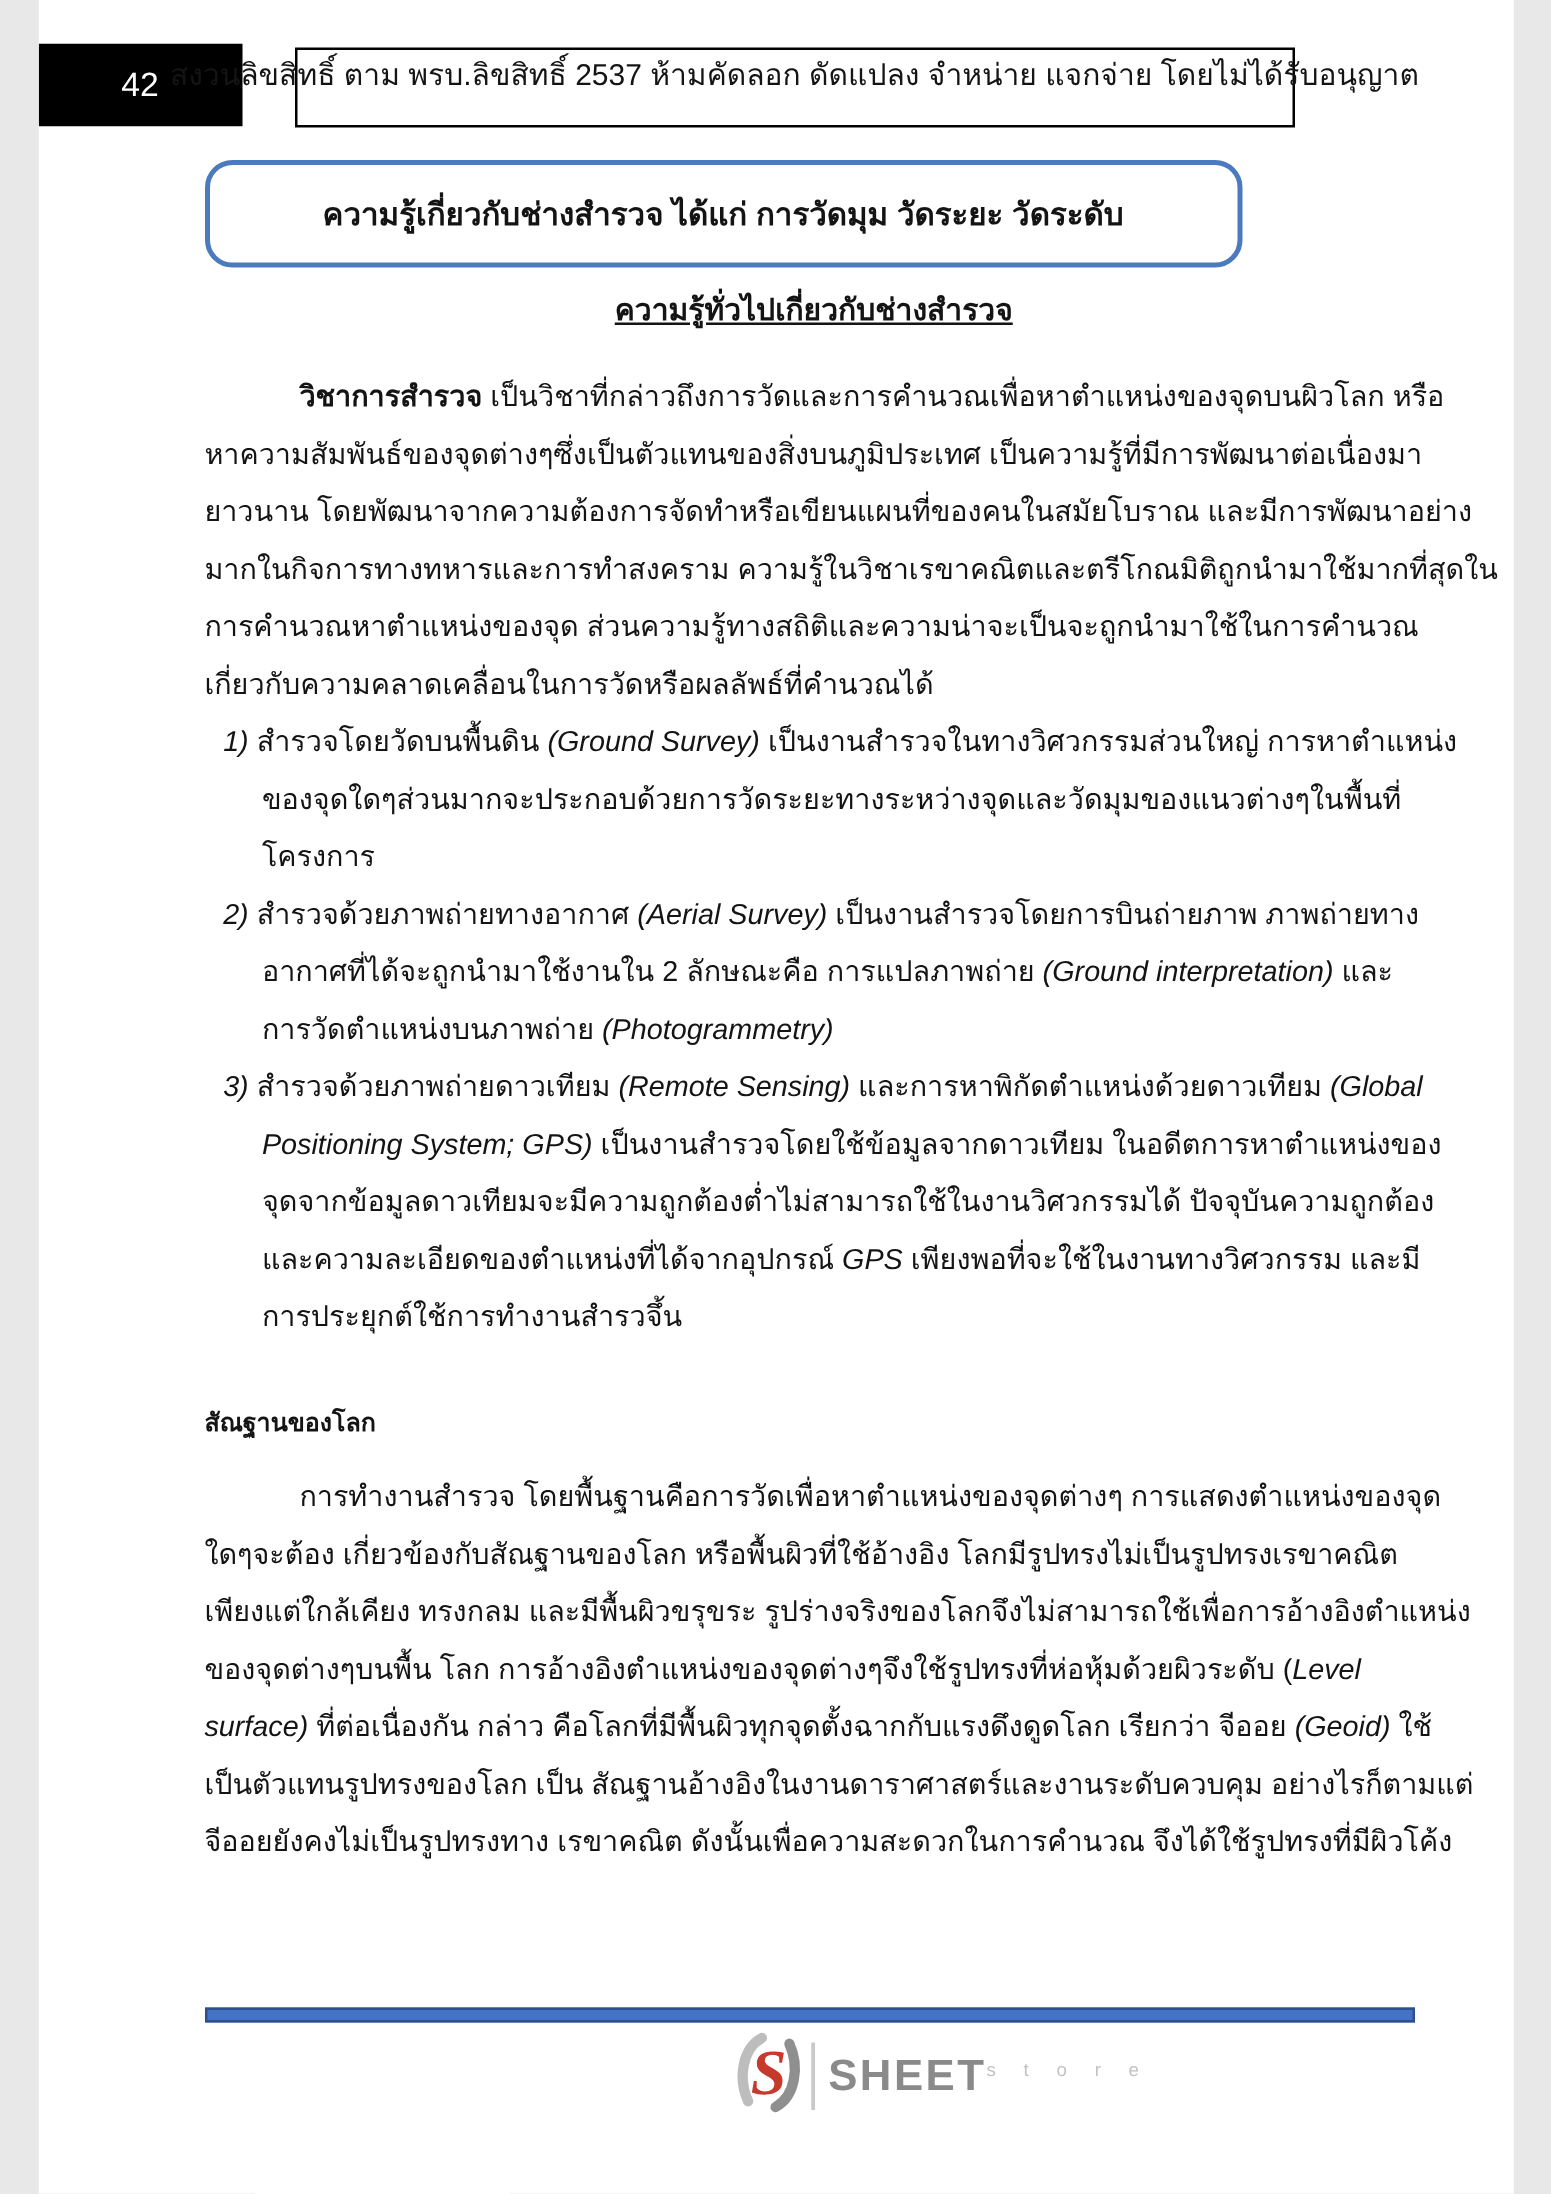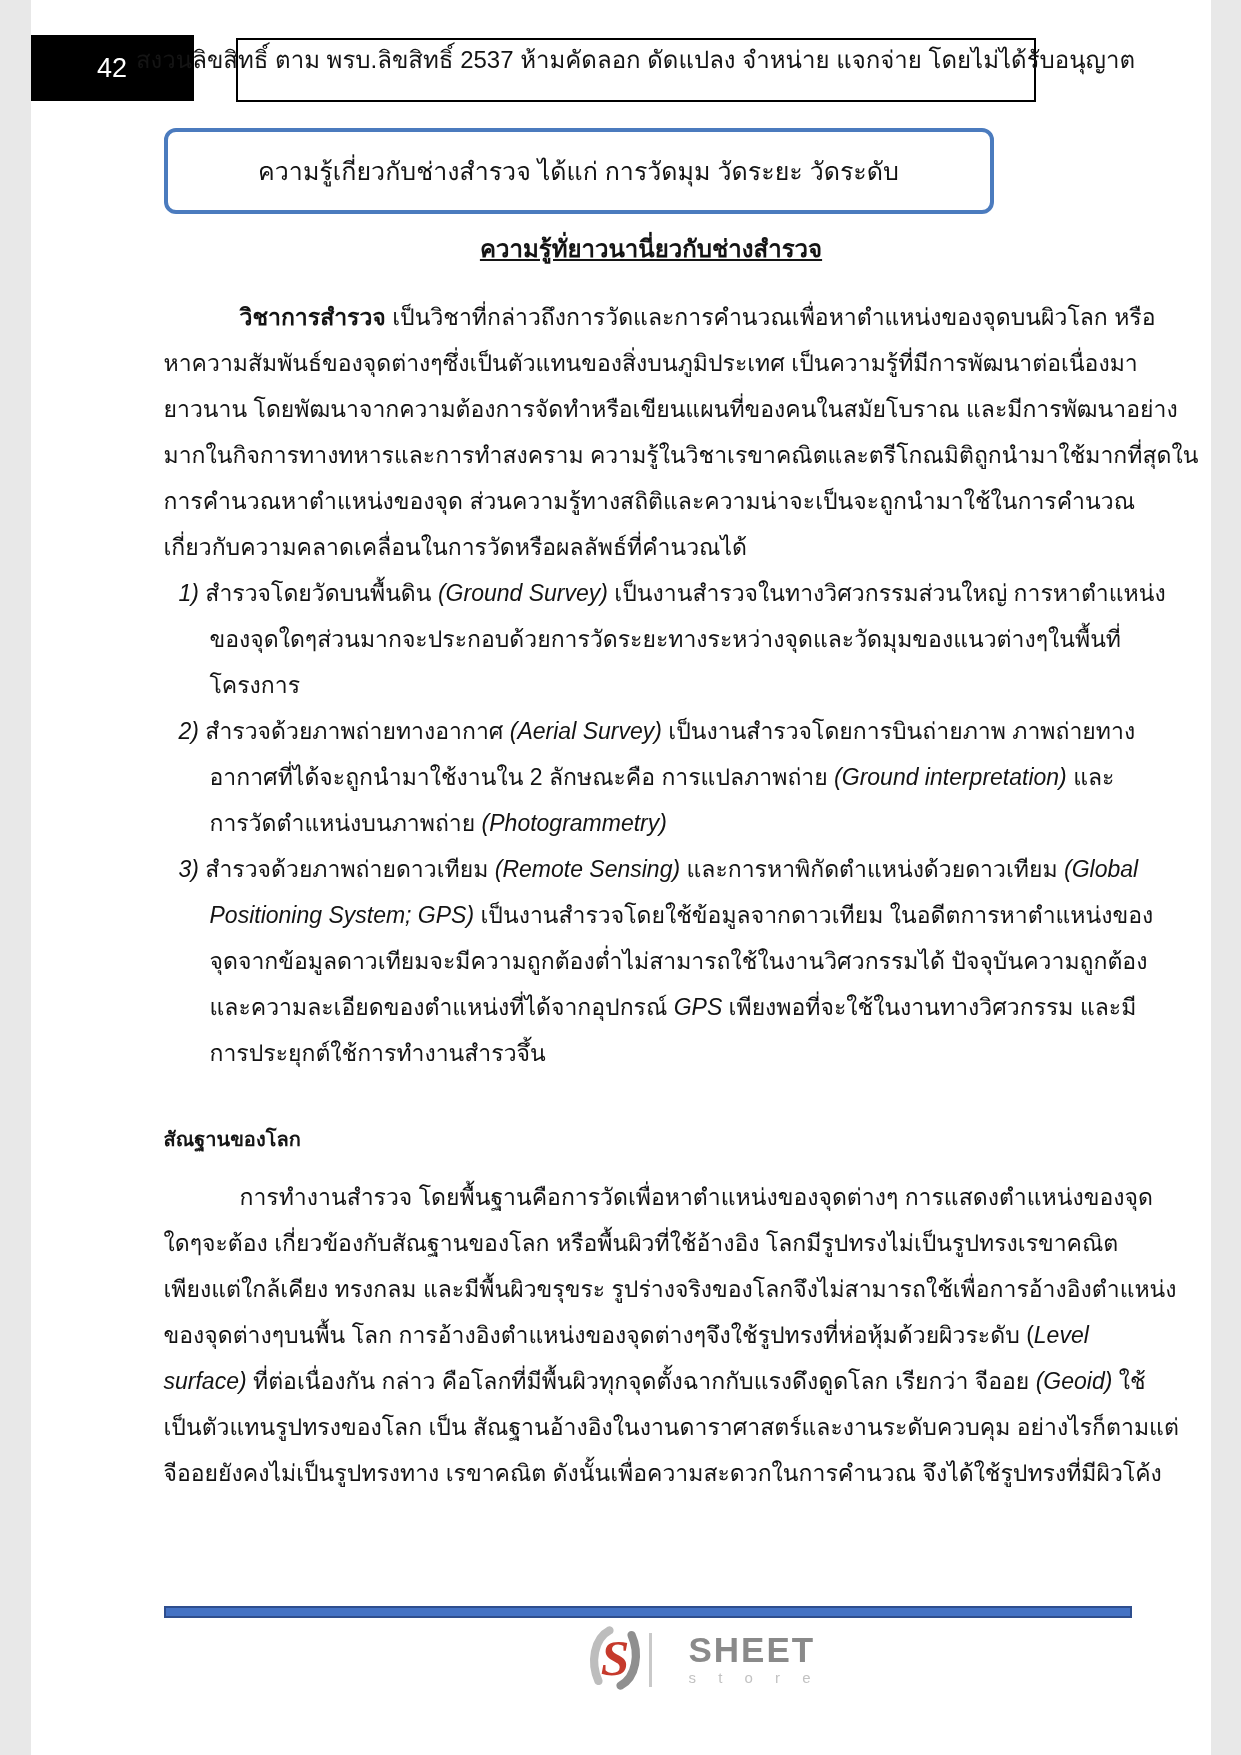--- a/index.html
+++ b/index.html
@@ -16,23 +16,23 @@
   }
   .copyright-box{
     position:absolute;left:205px;top:38px;width:796px;height:60px;
     border:2px solid #000000;background:#fff;
     display:flex;align-items:flex-start;justify-content:center;
     font-size:24px;white-space:nowrap;
   }
   
   .title-box{
     position:absolute;left:133px;top:128px;width:822px;height:78px;
-    border:4px solid #4b7bbe;border-radius:12px;background:#fff;
+    border:4px solid #4b7bbe;border-radius:22px;background:#fff;
     display:flex;align-items:center;justify-content:center;
-    font-weight:normal;font-size:25px;white-space:nowrap;
+    font-weight:bold;font-size:25px;white-space:nowrap;
   }
   
   .content{position:absolute;left:133px;top:226px;width:975px;}
   .subtitle{
     text-align:center;font-weight:bold;font-size:24px;line-height:46px;
     margin-bottom:22px;
   }
   .subtitle span{text-decoration:underline;}
   .line{
     white-space:nowrap;height:46px;line-height:46px;font-size:23px;
@@ -49,21 +49,21 @@
   }
   
   .footer-bar{
     position:absolute;left:133px;top:1606px;width:968px;height:12px;
     background:#4472c4;border:2px solid #2e4e8e;box-sizing:border-box;
   }
   .logo{
     position:absolute;left:556px;top:1624px;display:flex;align-items:center;
   }
   .logo-divider{width:3px;height:54px;background:#c9c9c9;margin:0 11px 0 6px;}
-  .logo-text{display:flex;flex-direction:column;margin-left:26px;}
+  .logo-text{display:flex;flex-direction:row;}
   .logo-name{
     font-size:35px;font-weight:bold;color:#8a8a8a;letter-spacing:2px;
     line-height:32px;
   }
   .logo-sub{
     font-size:15px;color:#c2c2c2;letter-spacing:9px;line-height:18px;
     margin-top:3px;
   }
 </style>
 </head>
@@ -77,21 +77,21 @@
   <div class="copyright-box">
     <span>สงวนลิขสิทธิ์ ตาม พรบ.ลิขสิทธิ์ 2537 ห้ามคัดลอก ดัดแปลง จำหน่าย แจกจ่าย โดยไม่ได้รับอนุญาต</span>
   </div>
 
   <div class="title-box">
     <span>ความรู้เกี่ยวกับช่างสำรวจ ได้แก่ การวัดมุม วัดระยะ วัดระดับ</span>
   </div>
 
   <div class="content">
     <div class="subtitle">
-      <span>ความรู้ทั่ยาวนานี่ยวกับช่างสำรวจ</span>
+      <span>ความรู้ทั่วไปเกี่ยวกับช่างสำรวจ</span>
     </div>
 
     <div class="line ind"><span class="bd">วิชาการสำรวจ</span><span> เป็นวิชาที่กล่าวถึงการวัดและการคำนวณเพื่อหาตำแหน่งของจุดบนผิวโลก หรือ</span></div>
     <div class="line"><span>หาความสัมพันธ์ของจุดต่างๆซึ่งเป็นตัวแทนของสิ่งบนภูมิประเทศ เป็นความรู้ที่มีการพัฒนาต่อเนื่องมา</span></div>
     <div class="line"><span>ยาวนาน โดยพัฒนาจากความต้องการจัดทำหรือเขียนแผนที่ของคนในสมัยโบราณ และมีการพัฒนาอย่าง</span></div>
     <div class="line"><span>มากในกิจการทางทหารและการทำสงคราม ความรู้ในวิชาเรขาคณิตและตรีโกณมิติถูกนำมาใช้มากที่สุดใน</span></div>
     <div class="line"><span>การคำนวณหาตำแหน่งของจุด ส่วนความรู้ทางสถิติและความน่าจะเป็นจะถูกนำมาใช้ในการคำนวณ</span></div>
     <div class="line"><span>เกี่ยวกับความคลาดเคลื่อนในการวัดหรือผลลัพธ์ที่คำนวณได้</span></div>
 
 

